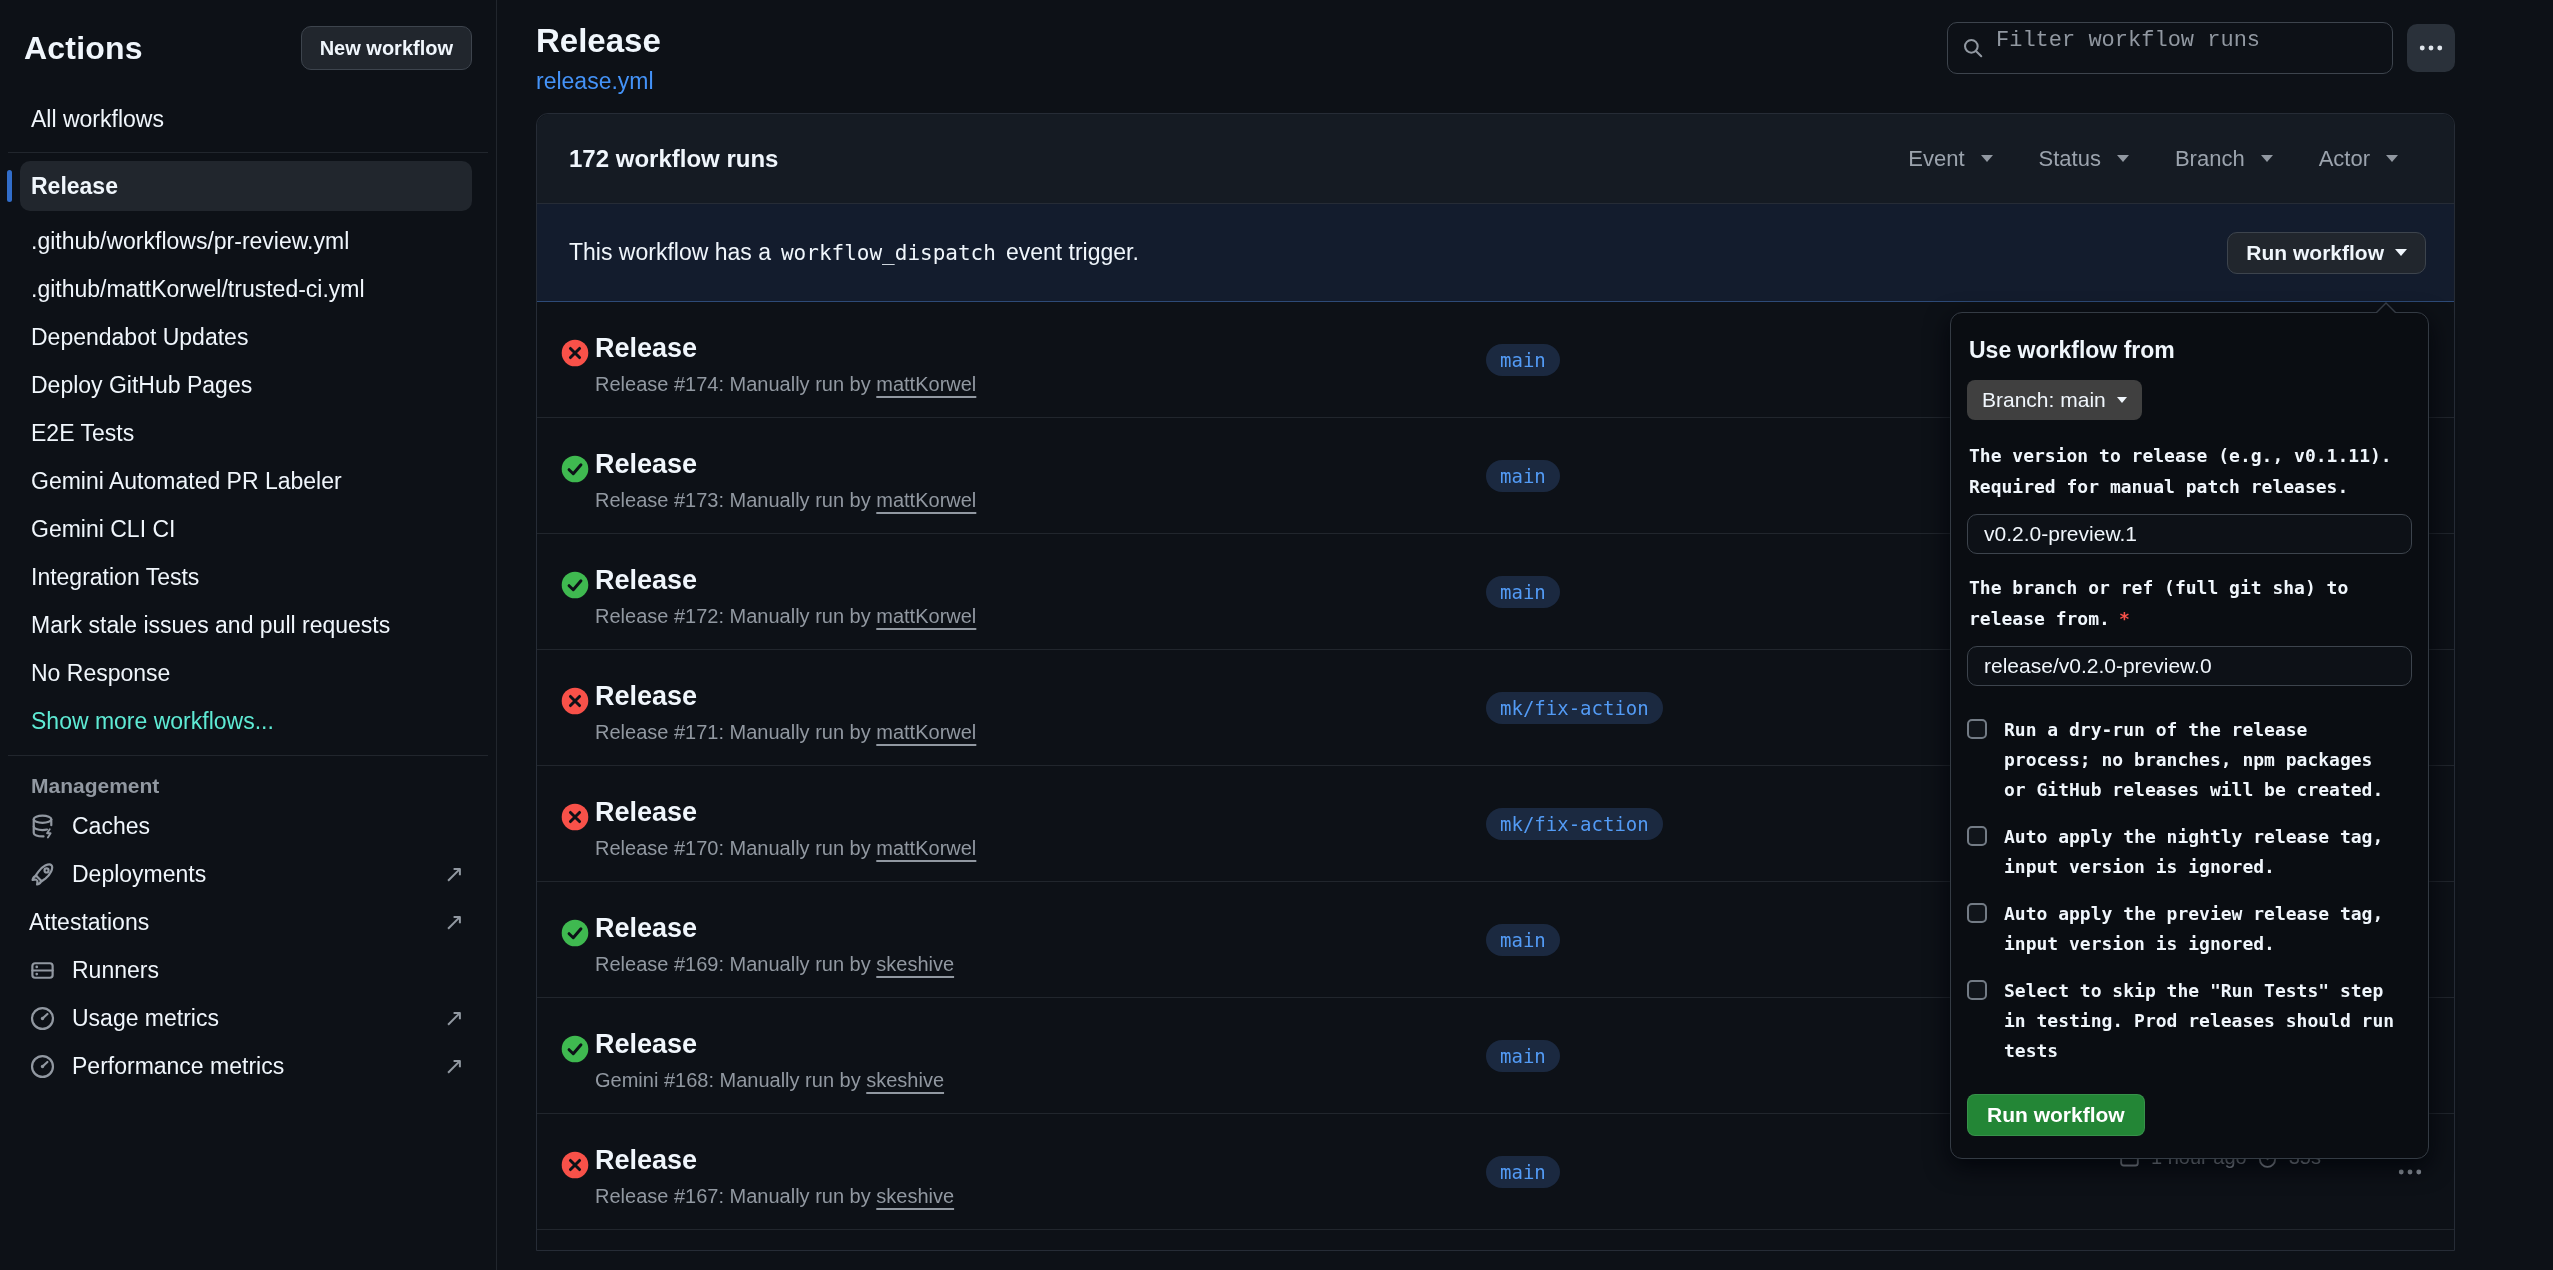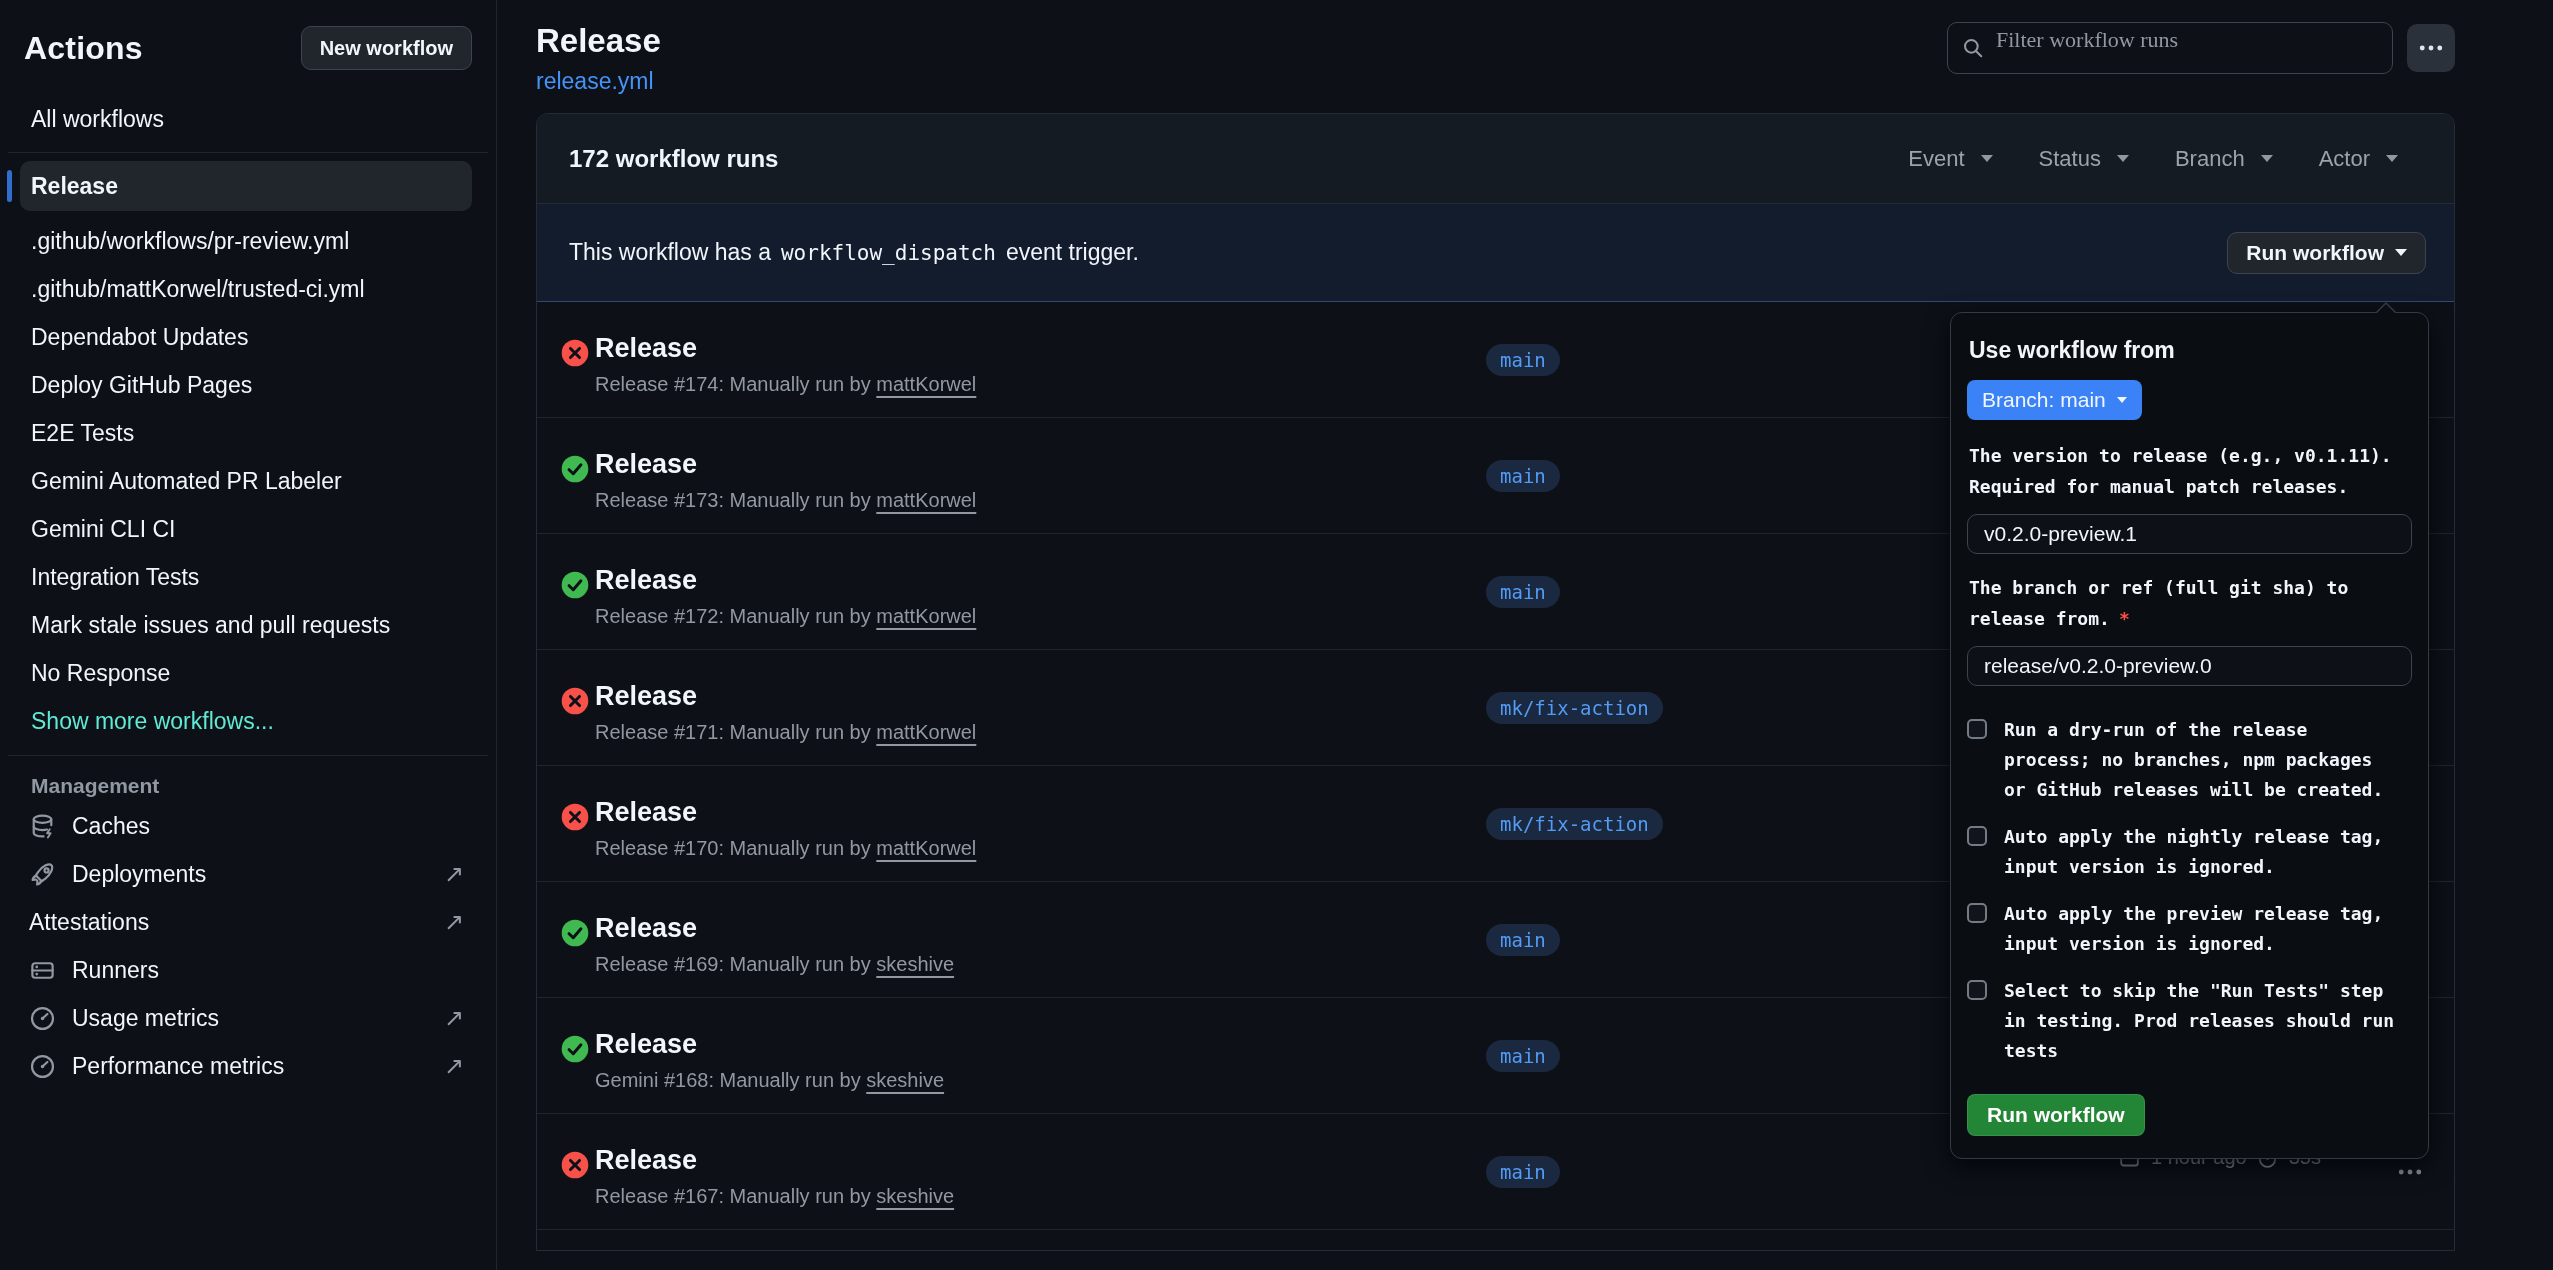--- a/index.html
+++ b/index.html
@@ -51,21 +51,21 @@
   
   .main { position:absolute; left:497px; top:0; right:0; bottom:0; }
   .main-header { display:flex; align-items:flex-start; justify-content:space-between; padding:22px 98px 18px 39px; }
   .page-title { font-size:33px; font-weight:700; line-height:38px; }
   .file-link { display:inline-block; margin-top:8px; font-size:23px; color:#4493f8; }
   .toolbar { display:flex; gap:14px; align-items:center; }
   .filter-wrap { position:relative; width:446px; height:52px; }
   .filter-wrap svg { position:absolute; left:15px; top:15px; width:22px; height:22px; stroke:#9198a1; fill:none; stroke-width:1.5; stroke-linecap:round; }
   input.filter {
     width:100%; height:100%; background:#0d1117; border:1px solid #3d444d; border-radius:10px;
-    padding:0 16px 16px 48px; font-size:22px; color:#eab308; font-family:Liberation Serif, serif; outline:none;
+    padding:0 16px 16px 48px; font-size:22px; color:#eab308; font-family:Liberation Mono, monospace; outline:none;
   }
   input.filter::placeholder { color:#9198a1; }
   .kebab-btn { width:48px; height:48px; background:#2a313a; border:none; border-radius:10px; display:flex; align-items:center; justify-content:center; cursor:pointer; }
   .kebab-btn svg, .row-kebab svg { width:26px; height:26px; fill:#dfe5eb; }
   .row-kebab svg { fill:#9198a1; }
 
   
   .runs-card { margin:0 98px 0 39px; border:1px solid #262c36; border-radius:12px 12px 0 0; }
   .card-header { height:90px; background:#151b23; border-bottom:1px solid #262c36; border-radius:12px 12px 0 0; display:flex; align-items:center; padding:0 32px; }
   .count { font-size:24px; font-weight:700; }
@@ -102,21 +102,21 @@
 
   
   .popover {
     position:absolute; left:1950px; top:312px; width:479px; z-index:20;
     background:#0a0d12; border:1px solid #343b44; border-radius:12px;
     box-shadow:0 8px 24px rgba(1,4,9,.85); padding:16px 16px 22px;
   }
   .popover::before { content:""; position:absolute; top:-11px; left:424px; border:11px solid transparent; border-top:none; border-bottom:11px solid #343b44; }
   .popover::after  { content:""; position:absolute; top:-9px;  left:424px; border:11px solid transparent; border-top:none; border-bottom:11px solid #0a0d12; }
   .pop-heading { font-size:23px; font-weight:700; margin:8px 0 16px 2px; }
-  .branch-btn { height:40px; padding:0 15px; font-size:21px; background:#3b82f6; border:none; border-radius:8px; display:inline-flex; align-items:center; gap:11px; margin-bottom:14px; color:#f0f6fc; cursor:pointer; }
+  .branch-btn { height:40px; padding:0 15px; font-size:21px; background:#404040; border:none; border-radius:8px; display:inline-flex; align-items:center; gap:11px; margin-bottom:14px; color:#f0f6fc; cursor:pointer; }
   .branch-btn .caret { border-top-color:#f0f6fc; border-left-width:5px; border-right-width:5px; border-top-width:6px; }
   .pop-desc { font-family:"DejaVu Sans Mono",monospace; font-size:18px; font-weight:700; line-height:31px; white-space:pre-line; margin:6px 2px 8px; }
   .star { color:#f85149; margin-left:9px; font-family:"DejaVu Sans Mono",monospace; }
   .pop-input {
     width:100%; height:40px; background:#0d1117; border:1px solid #3d444d; border-radius:10px;
     color:#f0f6fc; font-size:21px; padding:0 16px; margin:4px 0 12px; outline:none;
     font-family:"Liberation Sans",sans-serif;
   }
   .checkbox-row { display:flex; gap:17px; margin-top:17px; }
   .checkbox { width:20px; height:20px; border:2px solid #737b85; border-radius:5px; background:#11151b; flex:none; margin-top:4px; cursor:pointer; }

